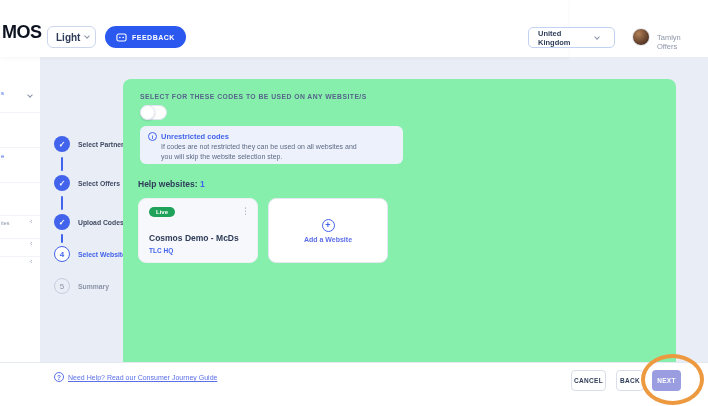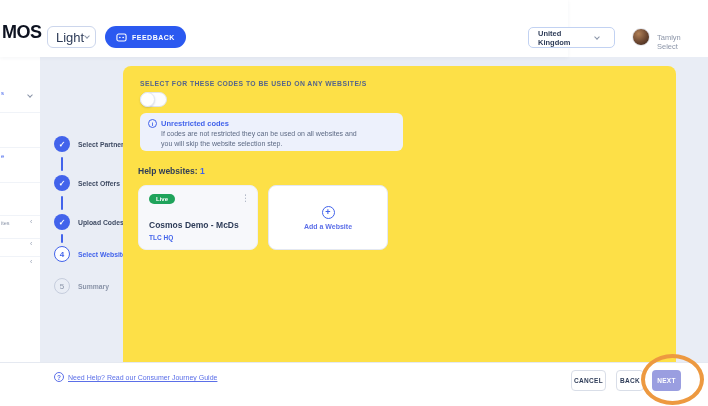--- a/index.html
+++ b/index.html
@@ -6,21 +6,21 @@
   html,body { width:708px; height:406px; background:#fff; font-family:"Liberation Sans", sans-serif; }
   #app { position:relative; width:708px; height:406px; overflow:hidden; background:#fff; }
 
   
   #topbar { position:absolute; left:0; top:0; width:568px; height:57px; background:#fff;
             box-shadow:0 1px 4px rgba(40,55,90,0.05); z-index:10; }
   .logo { position:absolute; left:2px; top:22px; font-size:18px; font-weight:800; color:#0d1220; letter-spacing:-0.5px; }
   .theme-select { position:absolute; left:47px; top:26px; width:49px; height:22px; background:#fff;
                   border:1px solid #ccd6ec; border-radius:6px; display:flex; align-items:center;
                   padding:0 6px 0 8px; justify-content:space-between; cursor:pointer; }
-  .theme-select .val { font-size:13px; font-weight:400; color:#2e3c58; }
+  .theme-select .val { font-size:10px; font-weight:700; color:#2e3c58; }
   .chev-down { width:4px; height:4px; border-left:1px solid #8a94a8; border-bottom:1px solid #8a94a8;
                transform:rotate(-45deg); margin-top:-2px; }
   .feedback-btn { position:absolute; left:105px; top:26px; height:22px; padding:0 11px; background:#2b59f0;
                   border:none; border-radius:11px; display:flex; align-items:center; gap:5px; cursor:pointer; }
   .feedback-btn .fb-label { font-size:7px; font-weight:700; color:#fff; letter-spacing:0.5px; }
   .region-select { position:absolute; left:528px; top:27px; width:87px; height:21px; background:#fff;
                    border:1px solid #c2d2f2; border-radius:5px; display:flex; align-items:center;
                    padding:0 15px 0 9px; justify-content:flex-start; cursor:pointer; }
   .region-select .val { font-size:7.5px; font-weight:600; color:#2e3c58; }
   .avatar { position:absolute; left:632px; top:28px; width:18px; height:18px; border-radius:50%;
@@ -44,21 +44,21 @@
           font-size:8px; font-weight:700; flex:0 0 16px; }
   .step-done .circ { background:#4263eb; color:#fff; }
   .step-done .slabel { font-size:6.8px; color:#3f4b63; font-weight:600; }
   .step-current .circ { background:#fdfdff; border:1px solid #4263eb; color:#4263eb; font-weight:600; }
   .step-current .slabel { font-size:6.8px; color:#4263eb; font-weight:600; }
   .step-next .circ { background:transparent; border:1px solid #c6cddd; color:#8a94a8; font-weight:400; }
   .step-next .slabel { font-size:6.8px; color:#8a94a8; font-weight:600; }
   .connector { position:absolute; left:61px; width:2px; background:#4263eb; border-radius:1px; }
 
   
-  #card { position:absolute; left:123px; top:66px; width:553px; height:296px; background:#fde047;
+  #card { position:absolute; left:123px; top:79px; width:553px; height:296px; background:#86efac;
           border-radius:8px 8px 0 0; }
   .heading { position:absolute; left:17px; top:14px; font-size:6.8px; font-weight:700; letter-spacing:0.45px;
              color:#55658a; }
   .toggle { position:absolute; left:17px; top:26px; width:27px; height:15px; border-radius:8px;
             background:#fdfdfe; border:1px solid #dee3ed; cursor:pointer; }
   .knob { position:absolute; left:-1px; top:-1px; width:15px; height:15px; border-radius:50%; background:#fff;
           border:1px solid #e3e7ef; box-shadow:0 1px 2px rgba(40,55,90,0.18); }
   .infobox { position:absolute; left:17px; top:47px; width:263px; height:38px; background:#edf1fc;
              border-radius:6px; }
   .info-icon { position:absolute; left:8px; top:6px; width:9px; height:9px; border:1px solid #4263eb;
@@ -125,21 +125,21 @@
           <circle cx="7.8" cy="6" r="0.9" fill="#fff"></circle>
           </svg>
       </span>
       <span class="fb-label">FEEDBACK</span>
     </button>
     <div class="region-select">
       <span class="val">United Kingdom</span>
       <span class="chev-down"></span>
     </div>
     <div class="avatar"></div>
-    <div class="user-name">Tamlyn Select</div>
+    <div class="user-name">Tamlyn Offers</div>
   </div>
 
   <div id="sidebar">
     <div class="side-divider" style="top:55px"></div>
     <div class="side-divider" style="top:90px"></div>
     <div class="side-divider" style="top:125px"></div>
     <div class="side-divider" style="top:158px"></div>
     <div class="side-divider" style="top:181px"></div>
     <div class="side-divider" style="top:199px"></div>
     <div class="frag" style="left:1px; top:33px;">s</div>

